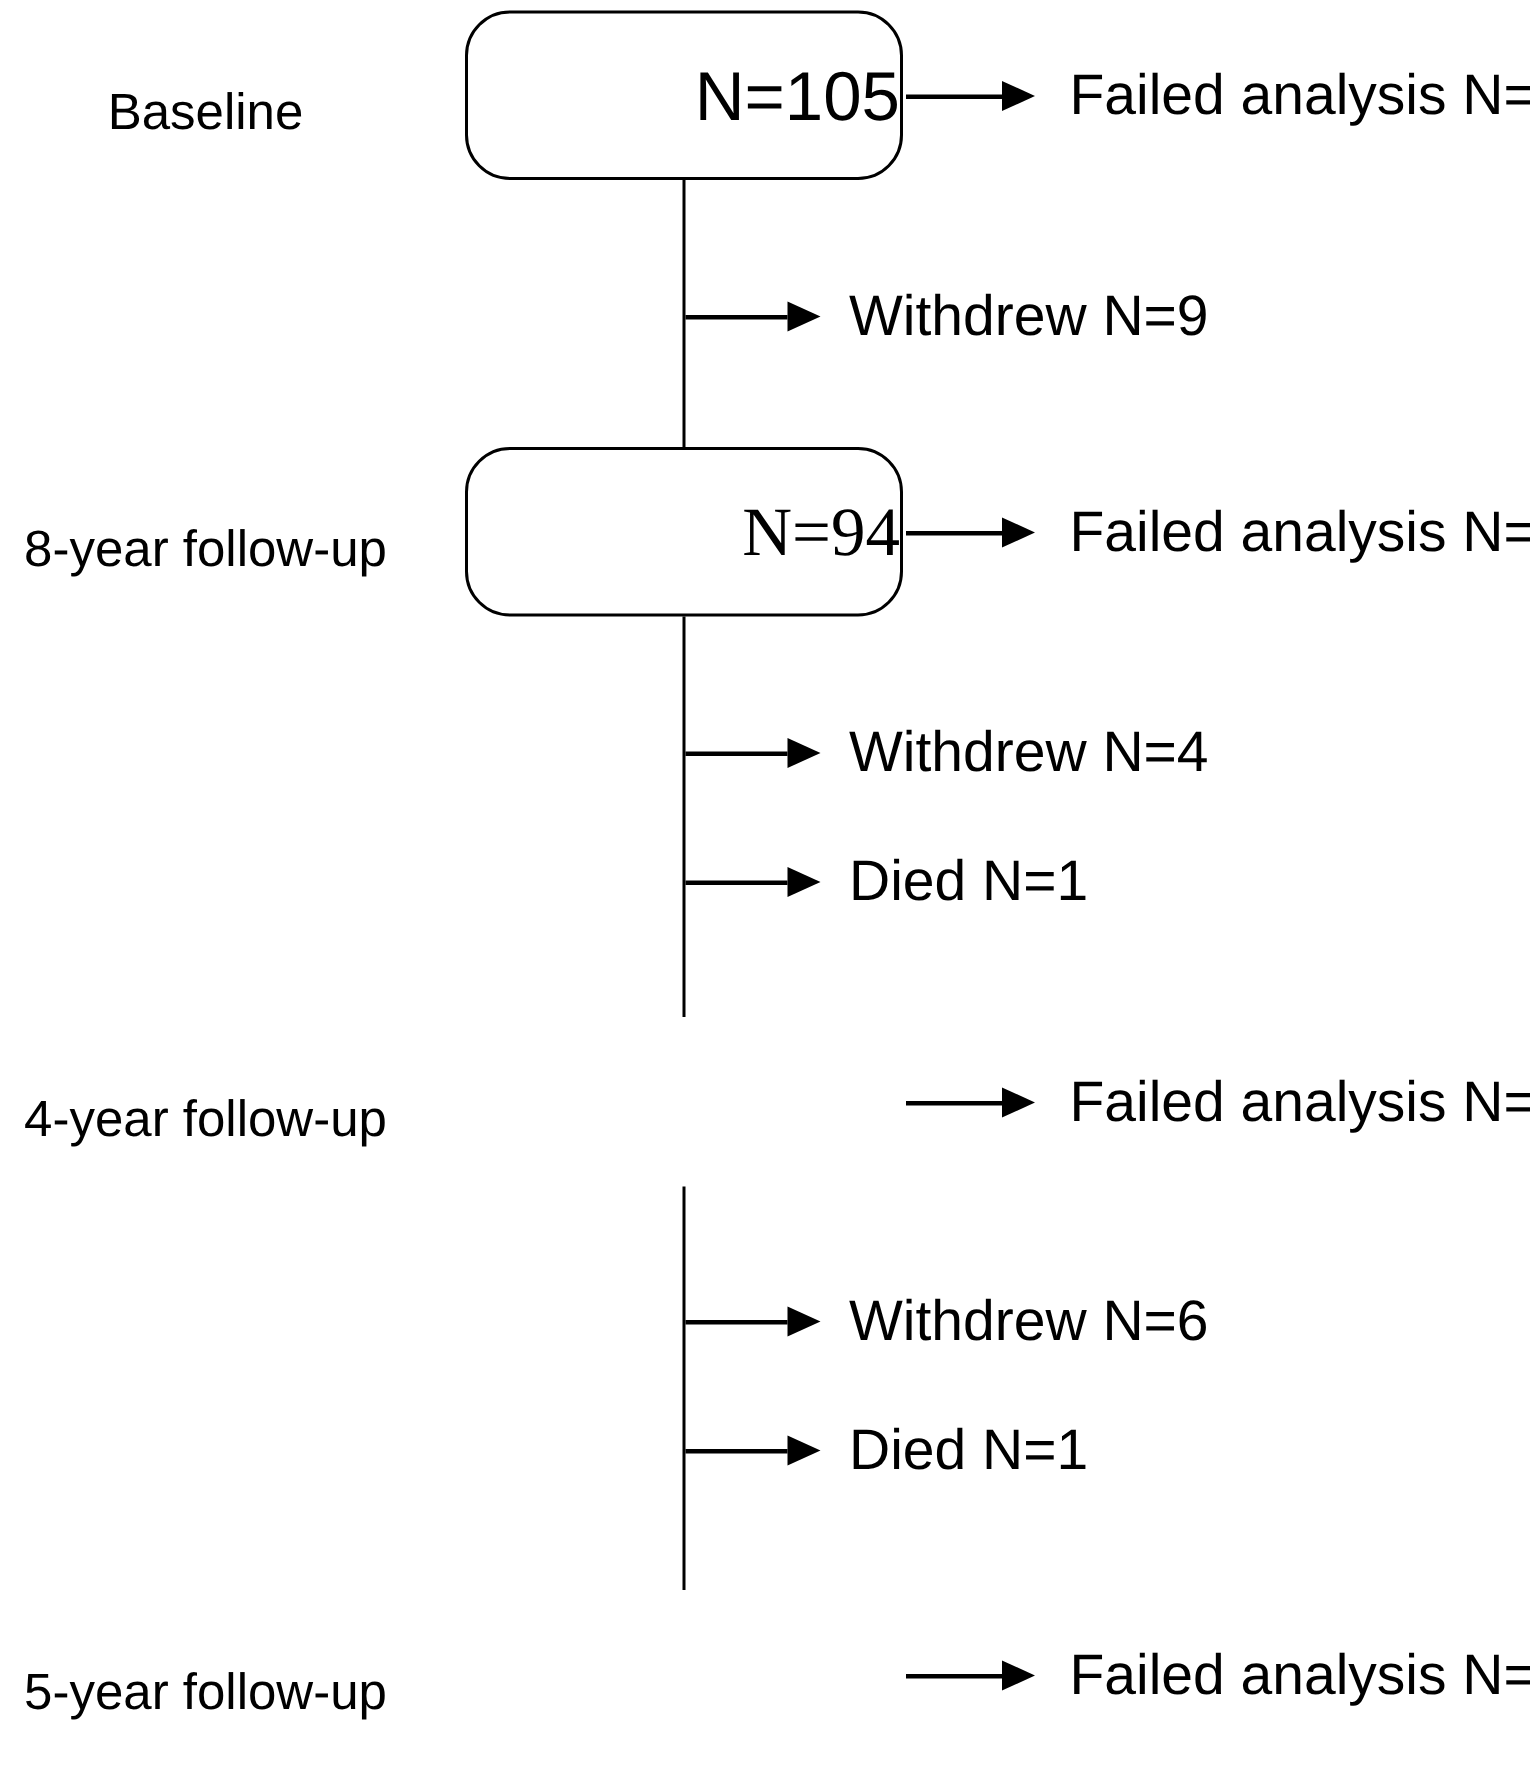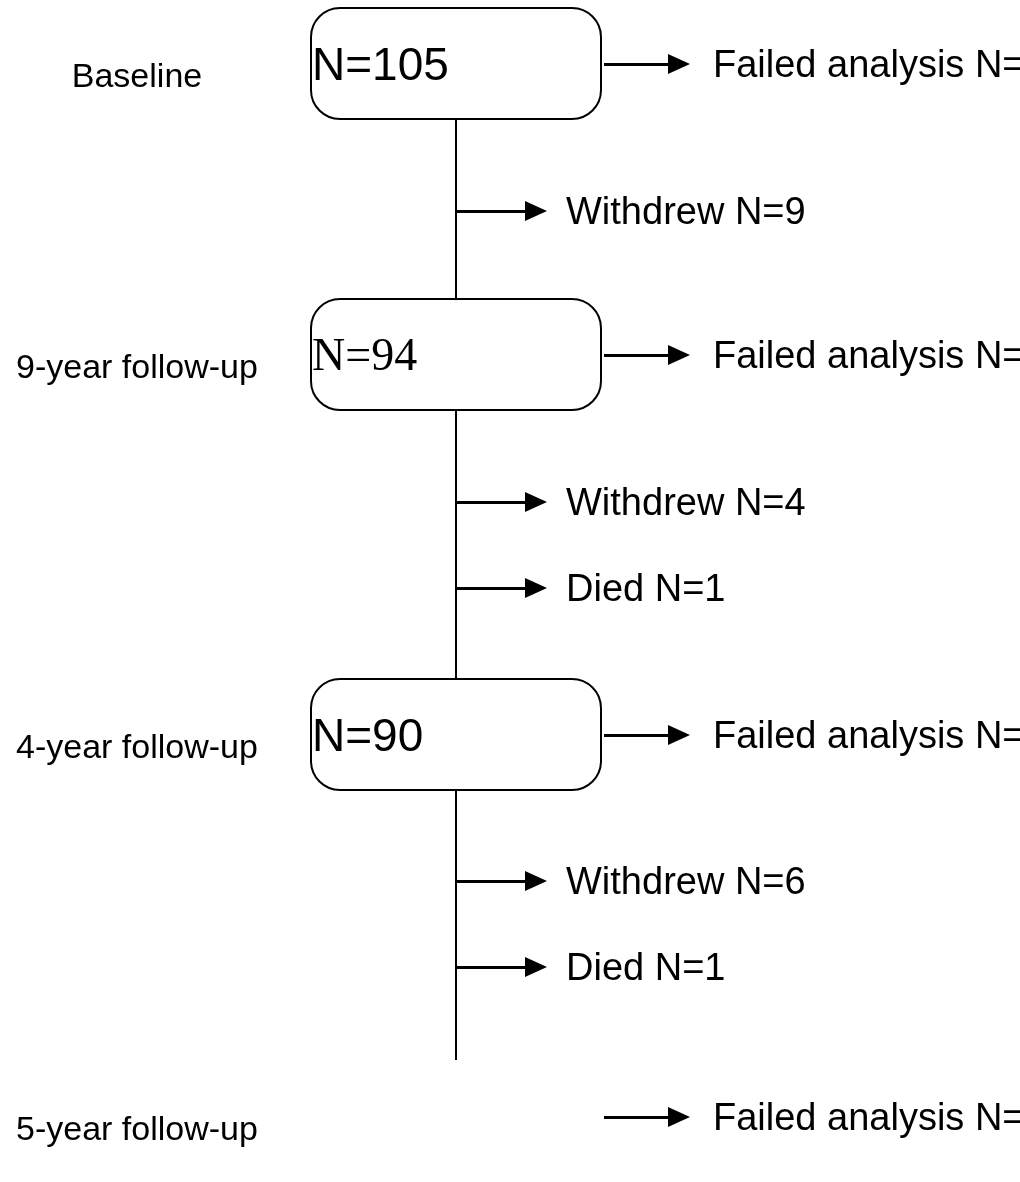--- a/index.html
+++ b/index.html
@@ -31,21 +31,21 @@
     position: absolute;
     left: 310px;
     width: 292px;
     height: 113px;
     box-sizing: border-box;
     border: 2px solid #000000;
     border-radius: 30px;
     background: #ffffff;
     display: flex;
     align-items: center;
-    justify-content: flex-start;
+    justify-content: flex-end;
   }
   .node-count {
     font-size: 46px;
     line-height: 1;
     color: #000000;
     white-space: nowrap;
   }
   .h-line {
     position: absolute;
     height: 3px;
@@ -99,40 +99,37 @@
     <span class="node-count">N=105</span>
   </div>
   <div class="h-line exit-line" style="top:63px;"></div>
   <div class="arrow-head exit-head" style="top:54px;"></div>
   <div class="side-note excluded-note" style="top:43px;">Failed analysis N=7</div>
 
   <div class="h-line drop-line" style="top:210px;"></div>
   <div class="arrow-head drop-head" style="top:201px;"></div>
   <div class="side-note dropout-note" style="top:190px;">Withdrew N=9</div>
 
-  <div class="stage-label row1-label">9-year follow-up</div>
+  <div class="stage-label row1-label">8-year follow-up</div>
   <div class="node-box row1-box">
     <span class="node-count">N=94</span>
   </div>
   <div class="h-line exit-line" style="top:354px;"></div>
   <div class="arrow-head exit-head" style="top:345px;"></div>
   <div class="side-note excluded-note" style="top:334px;">Failed analysis N=1</div>
 
   <div class="h-line drop-line" style="top:501px;"></div>
   <div class="arrow-head drop-head" style="top:492px;"></div>
   <div class="side-note dropout-note" style="top:481px;">Withdrew N=4</div>
 
   <div class="h-line drop-line" style="top:587px;"></div>
   <div class="arrow-head drop-head" style="top:578px;"></div>
   <div class="side-note dropout-note" style="top:567px;">Died N=1</div>
 
   <div class="stage-label row2-label">4-year follow-up</div>
-  <div class="node-box row2-box">
-    <span class="node-count">N=90</span>
-  </div>
   <div class="h-line exit-line" style="top:734px;"></div>
   <div class="arrow-head exit-head" style="top:725px;"></div>
   <div class="side-note excluded-note" style="top:714px;">Failed analysis N=4</div>
 
   <div class="h-line drop-line" style="top:880px;"></div>
   <div class="arrow-head drop-head" style="top:871px;"></div>
   <div class="side-note dropout-note" style="top:860px;">Withdrew N=6</div>
 
   <div class="h-line drop-line" style="top:966px;"></div>
   <div class="arrow-head drop-head" style="top:957px;"></div>

